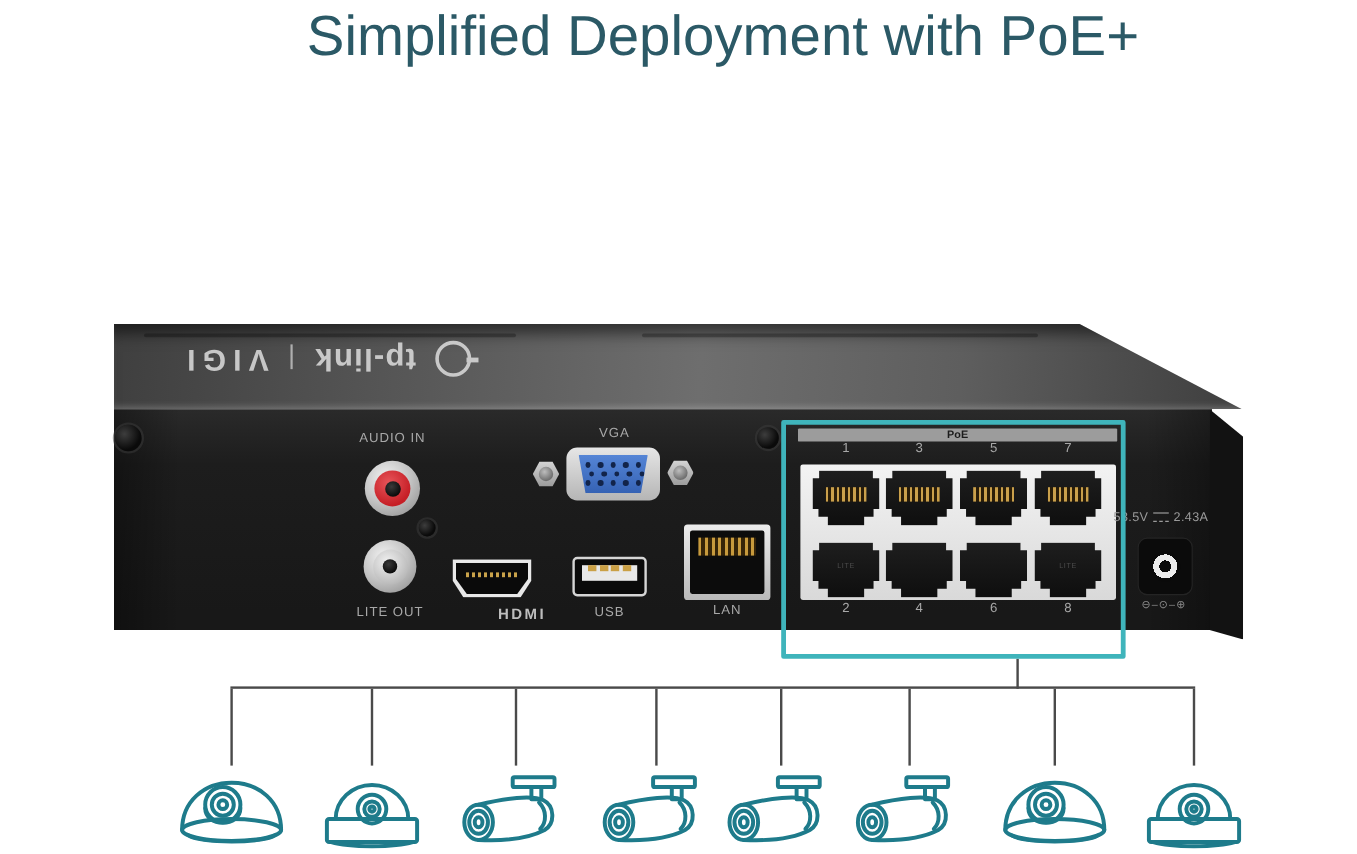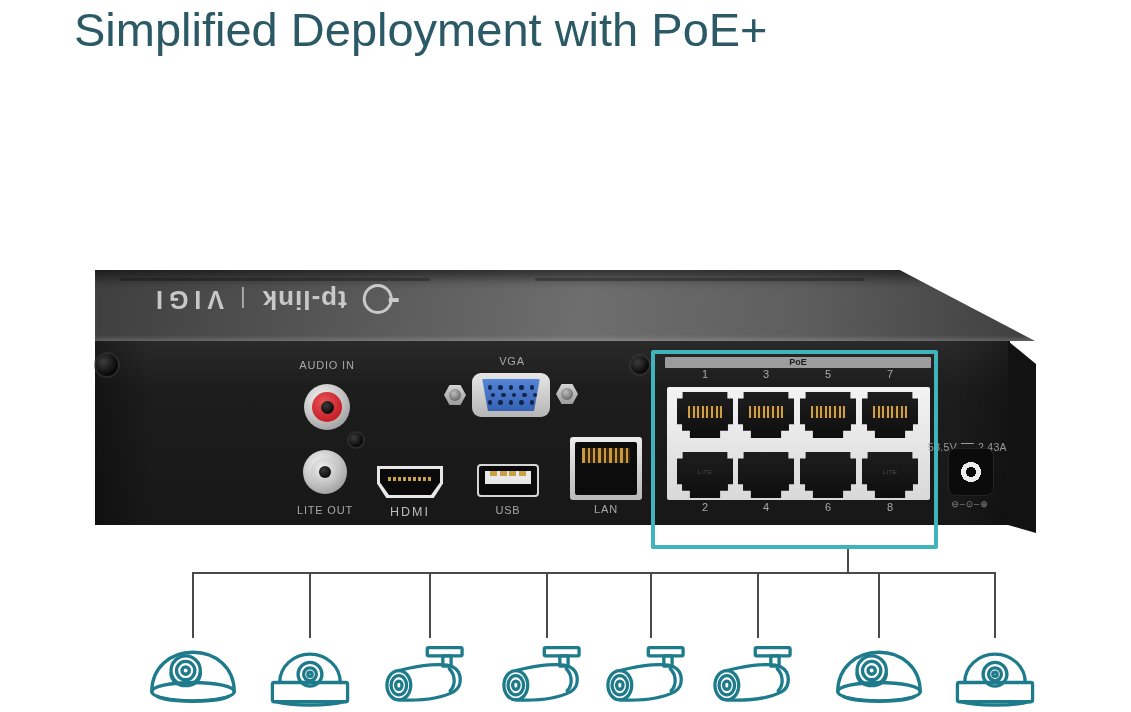--- a/index.html
+++ b/index.html
@@ -1,21 +1,21 @@
 <!DOCTYPE html>
 <html><head>
 <meta charset="utf-8">
 <style>
   html,body{margin:0;padding:0;background:#ffffff;}
   body{width:1131px;height:712px;font-family:"Liberation Sans",sans-serif;}
   .stage{position:relative;width:1131px;height:712px;background:#fff;overflow:hidden;}
   .abs{position:absolute;}
 
   
-  .title{left:0;right:0;top:2px;height:56px;line-height:56px;
+  .title{left:0;right:0;top:2px;height:56px;line-height:56px;text-align:center;
          padding-left:74px;font-size:47px;font-weight:500;color:#2B5966;letter-spacing:0;}
 
   
   .top-face{left:95px;top:270px;width:940px;height:71px;
     background:linear-gradient(94deg,#3f3f3f 0%,#565656 25%,#6e6e6e 52%,#5e5e5e 75%,#414141 98%);
     clip-path:polygon(0 0,85.6% 0,100% 100%,0 100%);
     box-shadow:inset 0 16px 12px -8px rgba(0,0,0,.55), inset 0 -4px 5px -2px rgba(255,255,255,.22);}
   .groove{background:rgba(0,0,0,.28);height:2.5px;border-radius:2px;}
   .front-face{left:95px;top:341px;width:915px;height:184px;
     background:linear-gradient(90deg,rgba(0,0,0,.35),rgba(0,0,0,0) 6%,rgba(0,0,0,0) 94%,rgba(0,0,0,.3)),
@@ -27,21 +27,21 @@
   .logo-row{left:55px;top:14px;display:flex;align-items:center;gap:16px;
     transform:rotate(180deg);color:#d9d9d9;opacity:.88;}
   .logo-glyph{position:relative;width:24px;height:24px;border:3.5px solid #d9d9d9;border-radius:50%;display:inline-block;}
   .logo-glyph span{position:absolute;left:-9px;top:9px;width:10px;height:4px;background:#d9d9d9;}
   .logo-brand{font-size:26px;font-weight:bold;letter-spacing:1px;}
   .logo-div{font-size:22px;font-weight:normal;opacity:.8;}
   .logo-sub{font-size:25px;font-weight:bold;letter-spacing:6px;}
 
   
   .plabel{color:#a8a8a8;font-size:11px;letter-spacing:.8px;text-align:center;}
-  .hdmi-label{color:#bdbdbd;font-weight:normal;font-size:12.5px;letter-spacing:2px;text-align:center;}
+  .hdmi-label{color:#bdbdbd;font-weight:bold;font-size:12.5px;letter-spacing:2px;text-align:right;}
 
   
   .rca{border-radius:50%;background:radial-gradient(circle at 38% 32%,#f2f2f2,#c2c2c2 50%,#8c8c8c 95%);
        display:flex;align-items:center;justify-content:center;}
   .rca-mid{border-radius:50%;display:flex;align-items:center;justify-content:center;}
   .rca-hole{border-radius:50%;background:radial-gradient(circle at 40% 35%,#3a3a3a,#0c0c0c 70%);}
 
   
   .screw{border-radius:50%;background:radial-gradient(circle at 35% 35%,#3d3d3d,#0a0a0a 65%);box-shadow:0 0 0 2px rgba(60,60,60,.5);}
   .hex{clip-path:polygon(25% 4%,75% 4%,100% 50%,75% 96%,25% 96%,0 50%);
@@ -80,21 +80,21 @@
   .poe-num{color:#a8a8a8;font-size:11px;text-align:center;width:24px;}
   .poe-white{background:linear-gradient(180deg,#f3f3f3,#d9d9d9);border-radius:2px;}
   .rj45{position:absolute;width:56px;height:46px;background:linear-gradient(180deg,#1e1e1e,#0e0e0e);
      clip-path:polygon(10% 14%,10% 0,90% 0,90% 14%,100% 14%,100% 70%,91% 70%,91% 84%,77% 84%,77% 100%,23% 100%,23% 84%,9% 84%,9% 70%,0 70%,0 14%);}
   .rj45 .pins{position:absolute;left:19%;right:19%;top:30%;height:26%;
      background:repeating-linear-gradient(90deg,#caa04b 0 2px,#2a1d08 2px 4.6px);}
   .rj45 .lite{position:absolute;left:0;right:0;top:36%;text-align:center;font-size:6px;
      color:#555;letter-spacing:.5px;opacity:.85;}
 
   
-  .pwr{color:#9a9a9a;font-size:10.5px;letter-spacing:.3px;display:flex;align-items:center;gap:4px;margin-top:16px;}
+  .pwr{color:#9a9a9a;font-size:10.5px;letter-spacing:.3px;display:flex;align-items:center;gap:4px;}
   .dc-sym{display:inline-block;width:13px;height:6px;border-top:1.5px solid #9a9a9a;border-bottom:1.5px dashed #9a9a9a;}
   .dc-jack{background:#0b0b0b;border:1px solid #242424;border-radius:8px;display:flex;align-items:center;justify-content:center;}
   .dc-pin{width:26px;height:26px;border-radius:50%;
      background:radial-gradient(circle,#0a0a0a 0 5px,#ededed 5px 10px,#0a0a0a 10px);}
   .polarity{color:#8a8a8a;font-size:9px;text-align:center;letter-spacing:1px;}
 
   
   .hl-box{border:4px solid #3FB4BB;border-radius:2px;box-sizing:border-box;z-index:6;}
   .wire{background:#4a4a4a;z-index:4;}
   .cam{z-index:3;color:#1E7B8B;}

